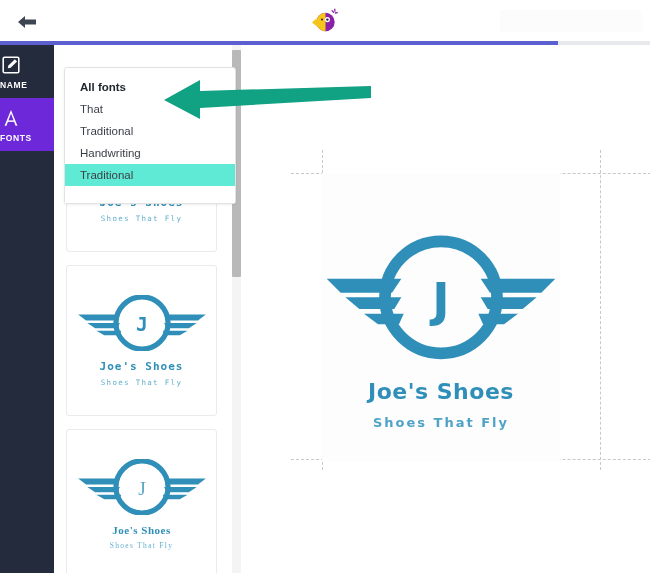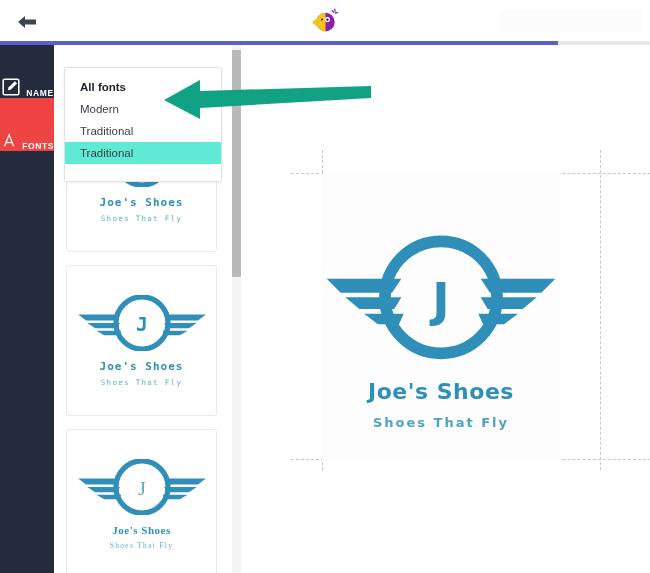--- a/index.html
+++ b/index.html
@@ -42,41 +42,41 @@
     background: #5b5fd0;
   }
 
   
   .rail {
     position: absolute; left: 0; top: 45px; width: 54px; height: 528px;
     background: #242b3d;
   }
   .rail-item {
     position: relative; width: 54px; height: 53px;
-    display: flex; 
-    align-items: flex-end; justify-content: center;
+    display: flex; flex-direction: column;
+    align-items: flex-start; justify-content: center;
     cursor: pointer; gap: 4px;
   }
-  .rail-item.active { background: #ef4444; }
+  .rail-item.active { background: #6d28d9; }
   .rail-icon { width: 22px; height: 22px; display: block; }
   .rail-label {
     font-size: 8.5px; letter-spacing: 0.6px; color: #ffffff;
     font-weight: 700;
   }
 
   
   .listpanel {
     position: absolute; left: 54px; top: 45px;
     width: 186px; height: 528px;
     background: #ffffff;
     overflow: hidden;
   }
   .dropdown {
     position: absolute; left: 10px; top: 22px;
-    width: 158px;
+    width: 172px;
     background: #ffffff;
     border: 1px solid #e2e2e4;
     border-radius: 3px;
     box-shadow: 0 1px 3px rgba(0,0,0,0.07);
     z-index: 40;
     padding: 8px 0 0 0;
   }
   .dd-item {
     height: 22px; line-height: 22px;
     padding-left: 15px;
@@ -295,22 +295,23 @@
           </svg>
         </div>
         <div class="thumb-name serif">Joe's Shoes</div>
         <div class="thumb-tag serif">Shoes That Fly</div>
       </div>
 
     </div>
 
     <div class="dropdown">
       <div class="dd-item sel">All fonts</div>
-      <div class="dd-item">Modern</div>
+      <div class="dd-item">That</div>
       <div class="dd-item">Traditional</div>
+      <div class="dd-item">Handwriting</div>
       <div class="dd-item hl">Traditional</div>
       <div class="dd-tail"></div>
     </div>
   </div>
 
   <div class="sb-track"></div>
   <div class="sb-thumb"></div>
 
   <div class="stage">
 

